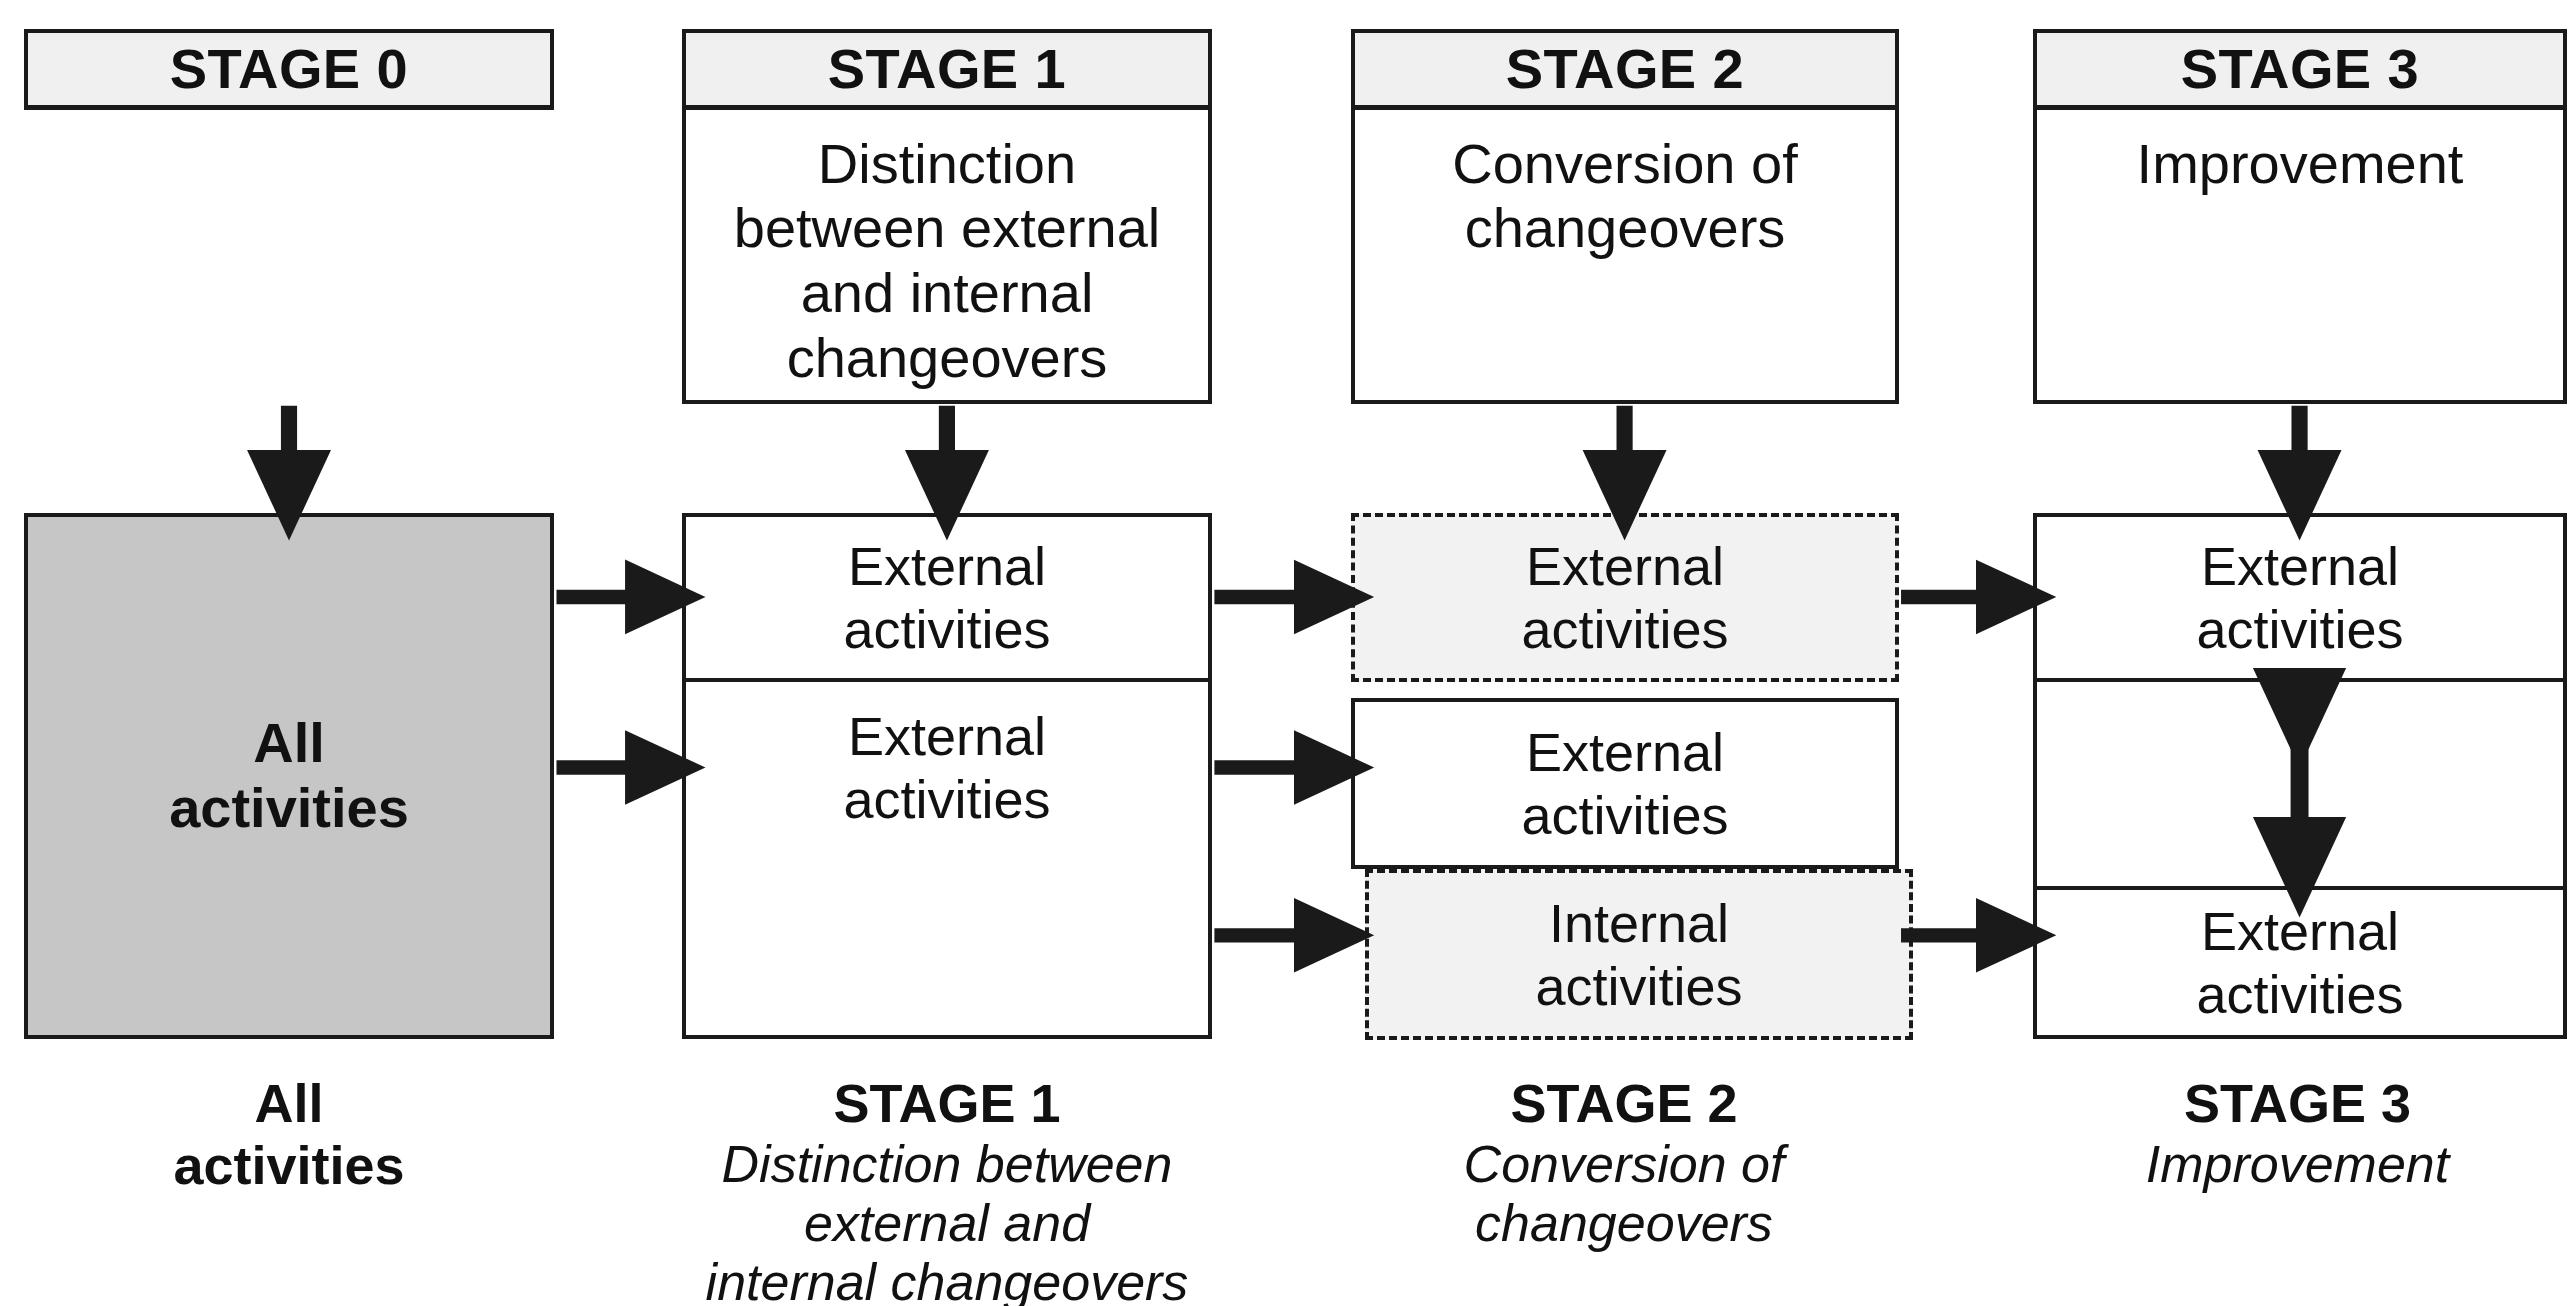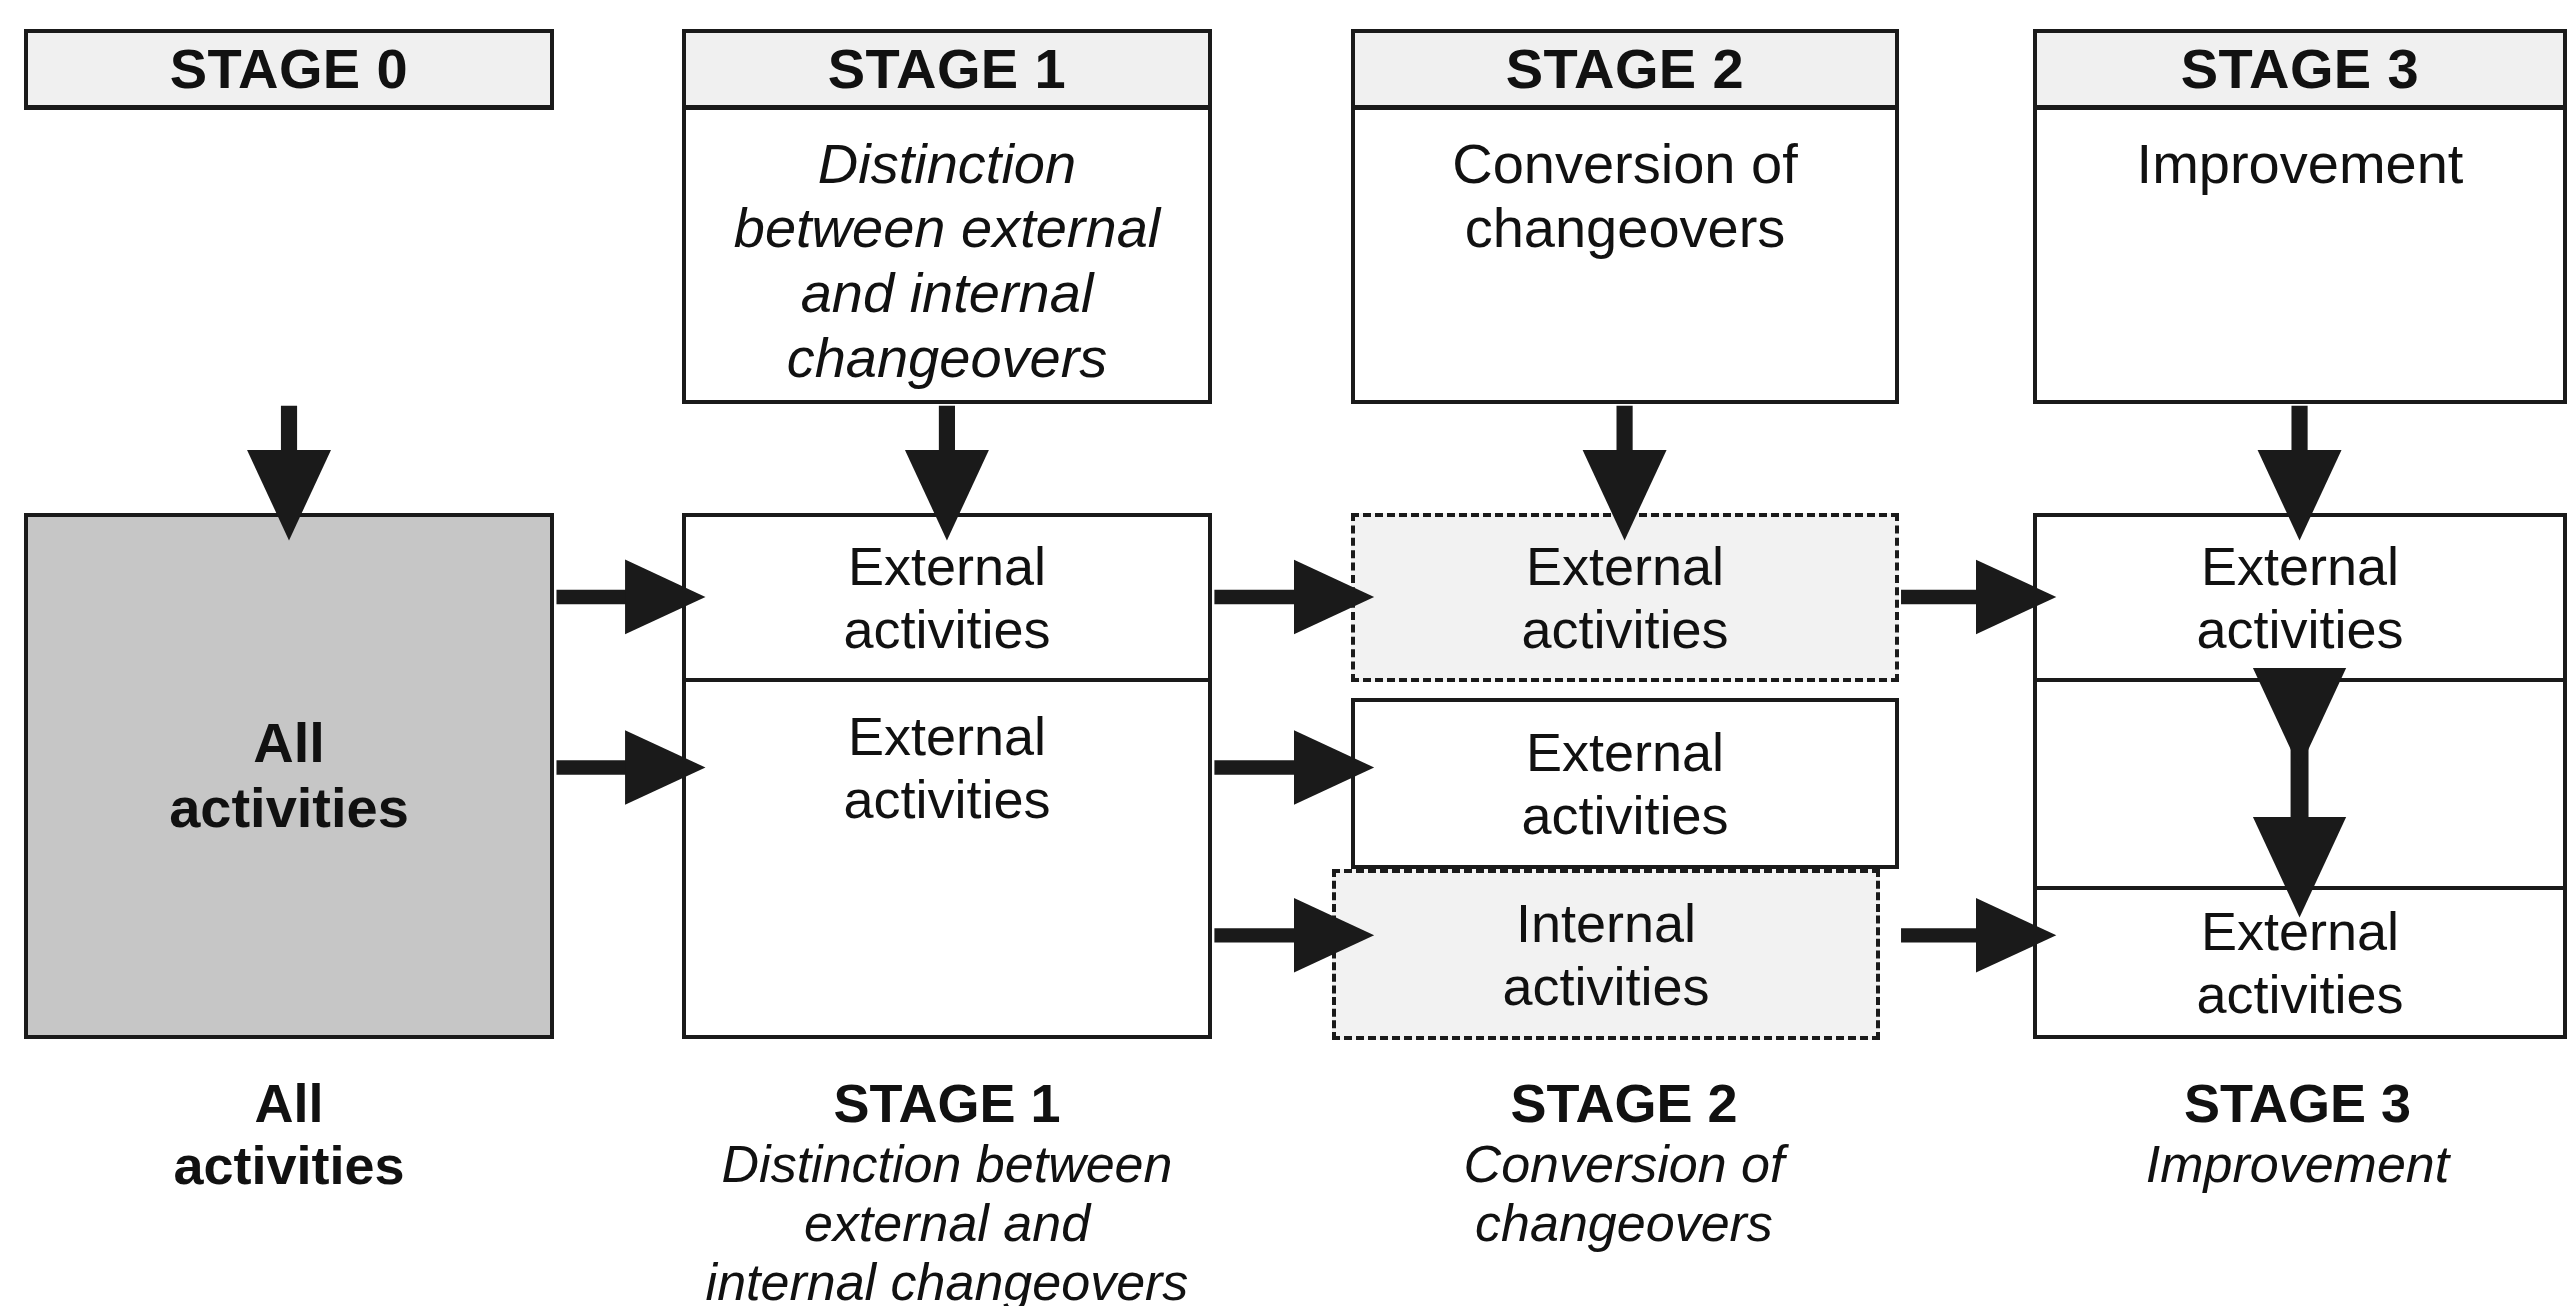--- a/index.html
+++ b/index.html
@@ -82,21 +82,21 @@
   <div class="box hdr" style="left:682px;top:29px;width:530px;height:81px;">
     <span class="txt">STAGE 1</span>
   </div>
   <div class="box hdr" style="left:1351px;top:29px;width:548px;height:81px;">
     <span class="txt">STAGE 2</span>
   </div>
   <div class="box hdr" style="left:2033px;top:29px;width:534px;height:81px;">
     <span class="txt">STAGE 3</span>
   </div>
 
-  <div class="box body-box" style="left:682px;top:110px;width:530px;height:294px;font-style:italic;">
+  <div class="box body-box" style="left:682px;top:110px;width:530px;height:294px;">
     <span class="txt">Distinction
 between external
 and internal
 changeovers</span>
   </div>
   <div class="box body-box" style="left:1351px;top:110px;width:548px;height:294px;">
     <span class="txt">Conversion of
 changeovers</span>
   </div>
   <div class="box body-box" style="left:2033px;top:110px;width:534px;height:294px;">
@@ -118,21 +118,21 @@
   </div>
 
   <div class="box dashed" style="left:1351px;top:513px;width:548px;height:169px;">
     <span class="txt">External
 activities</span>
   </div>
   <div class="box solid-sub" style="left:1351px;top:698px;width:548px;height:171px;">
     <span class="txt">External
 activities</span>
   </div>
-  <div class="box dashed" style="left:1332px;top:869px;width:548px;height:171px;border-top-style:dashed;">
+  <div class="box dashed" style="left:1365px;top:869px;width:548px;height:171px;border-top-style:dashed;">
     <span class="txt">Internal
 activities</span>
   </div>
 
   <div class="box plain-sub" style="left:2033px;top:513px;width:534px;height:169px;">
     <span class="txt">External
 activities</span>
   </div>
   <div class="box plain-sub no-top" style="left:2033px;top:682px;width:534px;height:208px;">
     <span class="txt"></span>

